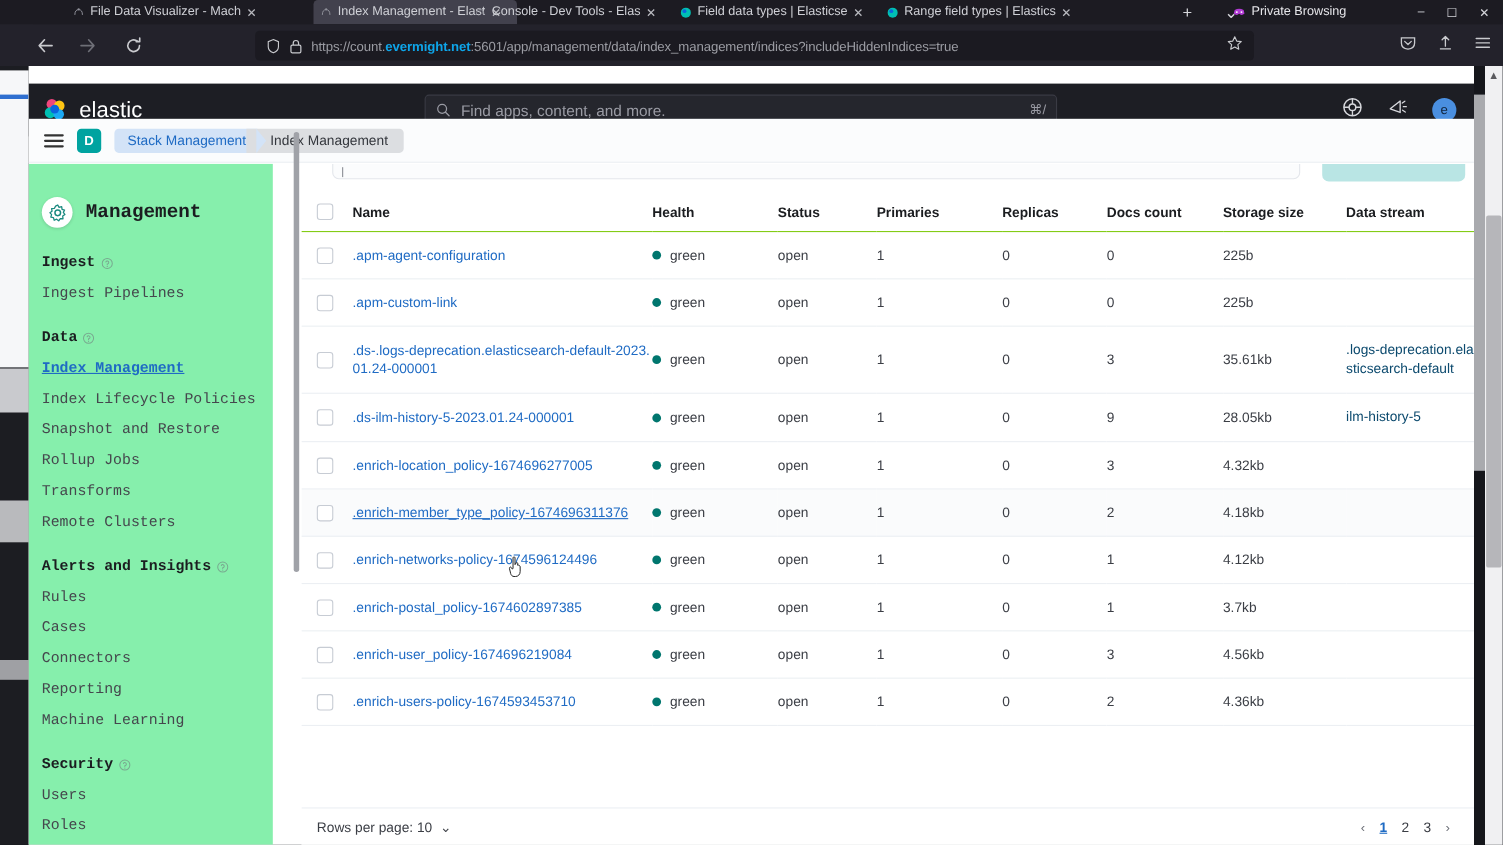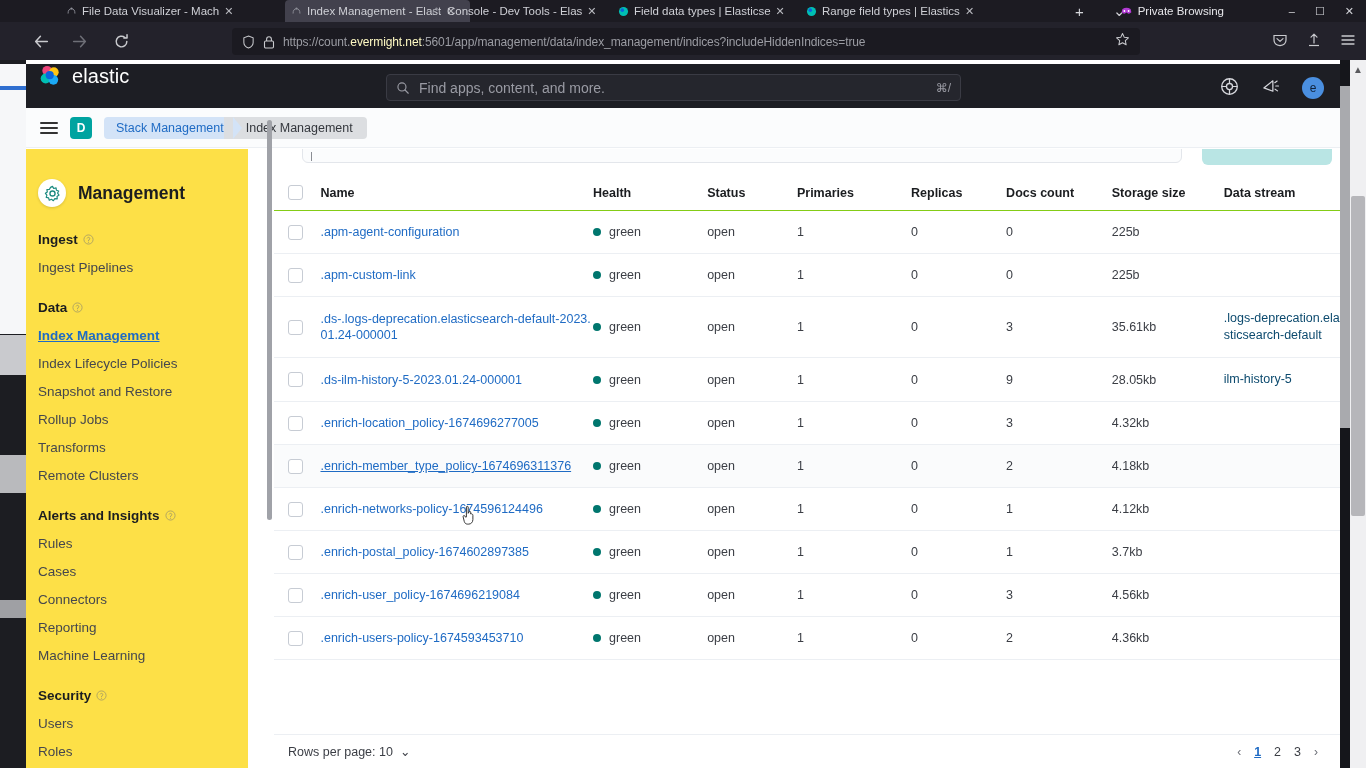--- a/index.html
+++ b/index.html
@@ -47,32 +47,32 @@
     background: #23222b; display: flex; align-items: center;
   }
   .navicon { width: 30px; height: 30px; display: flex; align-items: center; justify-content: center; color: #c9cace; }
   .navicon.dim { color: #6e6f77; }
   .urlbar {
     position: absolute; left: 232px; top: 28px; width: 908px; height: 27px;
     background: #1b1a21; border-radius: 4px;
     display: flex; align-items: center; gap: 8px; padding: 0 10px;
   }
   .url-text { font-size: 12px; color: #9b9ca3; white-space: nowrap; letter-spacing: -0.1px; }
-  .url-text b { color: #fef9c3; font-weight: 400; }
+  .url-text b { color: #0ea5e9; font-weight: 700; }
   .url-star { margin-left: auto; color: #c9cace; }
   .navright { position: absolute; right: 10px; top: 28px; height: 27px; display: flex; align-items: center; gap: 18px; color: #c9cace; }
 
   
   #app {
     position: absolute; left: 26px; top: 60px; width: 1314px; height: 708px;
     background: #ffffff; overflow: hidden;
   }
   .ehead {
-    position: absolute; left: 0; top: 4px; width: 1314px; height: 48px;
-    background: #1d1e24; display: flex; align-items: flex-start;
+    position: absolute; left: 0; top: 16px; width: 1314px; height: 48px;
+    background: #1d1e24; display: flex; align-items: center;
   }
   .elogo { margin-left: 12px; display: flex; align-items: center; gap: 9px; }
   .elogo .word { color: #fff; font-size: 20px; letter-spacing: .1px; }
   .esearch {
     position: absolute; left: 360px; top: 10px; width: 575px; height: 27px;
     background: #25262d; border: 1px solid #3a3b44; border-radius: 4px;
     display: flex; align-items: center; gap: 9px; padding: 0 9px;
   }
   .esearch .ph { color: #9a9ba4; font-size: 14px; }
   .esearch .kbd { margin-left: auto; color: #9a9ba4; font-size: 12px; }
@@ -95,21 +95,21 @@
   .crumb.first { background: #d3e3f7; color: #1f6bc4; border-radius: 4px 0 0 4px; padding-right: 10px; }
   .crumb.first:after {
     content:""; position:absolute; right:-8px; top:0; width:0; height:0;
     border-top: 11px solid transparent; border-bottom: 11px solid transparent; border-left: 9px solid #d3e3f7; z-index: 2;
   }
   .crumb.second { background: #dcdee1; color: #34373d; border-radius: 0 4px 4px 0; padding-left: 22px; margin-left: -10px; }
 
   
   .sidebar {
     position: absolute; left: 0; top: 89px; width: 222px; height: 619px;
-    background: #fde047; overflow: hidden; padding: 0 0 16px 12px;
+    background: #86efac; overflow: hidden; padding: 0 0 16px 12px; font-family: Liberation Mono, monospace;
   }
   .side-title { display: flex; align-items: center; gap: 12px; margin-top: 30px; }
   .side-title .gear {
     width: 28px; height: 28px; border-radius: 50%; background: #fff;
     display: flex; align-items: center; justify-content: center;
     box-shadow: 0 1px 3px rgba(0,0,0,.15);
   }
   .side-title .tt { font-size: 17.5px; font-weight: 700; color: #1b1d20; }
   .side-group { margin-top: 25px; display: flex; align-items: center; gap: 5px; font-size: 13.5px; font-weight: 700; color: #1b1d20; }
   .side-group .qm { width: 11px; height: 11px; opacity: .55; display:block; }

